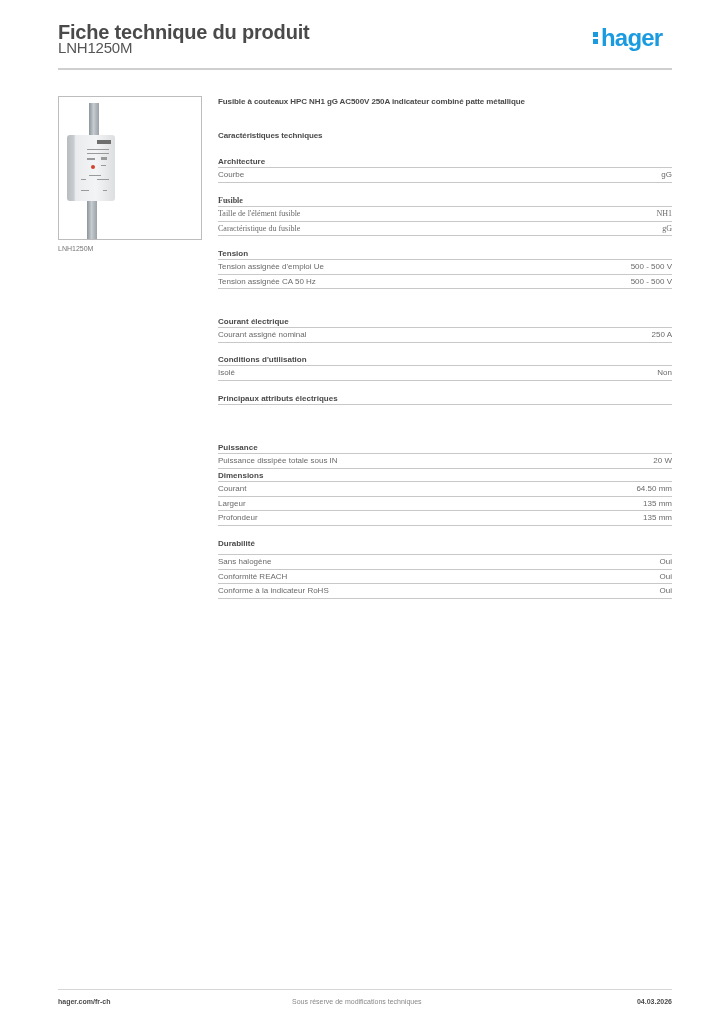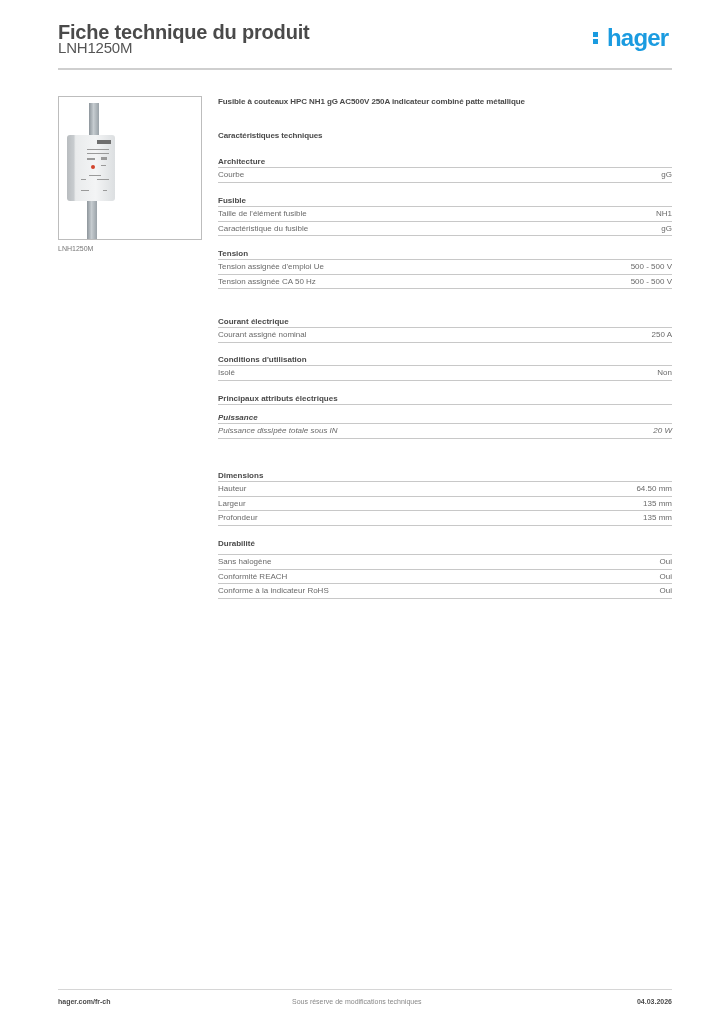--- a/index.html
+++ b/index.html
@@ -6,21 +6,21 @@
   html, body { width: 724px; height: 1024px; background: #ffffff; }
   body { position: relative; font-family: "Liberation Sans", sans-serif; color: #555; overflow: hidden; }
 
   .header-title { position: absolute; left: 58px; top: 21px; font-size: 20px; font-weight: bold; color: #4a4a4a; letter-spacing: -0.2px; }
   .header-sub { position: absolute; left: 58px; top: 39px; font-size: 15px; color: #555; letter-spacing: -0.2px; }
   .logo { position: absolute; left: 593px; top: 26px; font-size: 24px; font-weight: bold; color: #1a9be0; letter-spacing: -0.8px; line-height: 1; }
   .logo .colon { display: inline-block; width: 6px; position: relative; }
   .logo .colon::before, .logo .colon::after { content: ""; position: absolute; left: 0; width: 5px; height: 5px; background: #1a9be0; }
   .logo .colon::before { top: 6px; }
   .logo .colon::after { top: 13px; }
-  .logo .word { margin-left: 8px; }
+  .logo .word { margin-left: 2px; }
   .header-rule { position: absolute; left: 58px; top: 68px; width: 614px; height: 2px; background: #cfcfcf; }
 
   .product-frame { position: absolute; left: 58px; top: 96px; width: 144px; height: 144px; border: 1px solid #bdbdbd; background: #fff; overflow: hidden; }
   .product-caption { position: absolute; left: 58px; top: 245px; font-size: 7px; color: #777; }
 
   .fuse-rod { position: absolute; background: linear-gradient(90deg,#8d959b,#c6ccd0 45%,#9aa2a8); }
   .fuse-body { position: absolute; left: 8px; top: 38px; width: 48px; height: 66px; background: linear-gradient(90deg,#b8bcbf 0,#c8cccf 14%,#e9ebec 18%,#f3f4f5 60%,#dcdfe1 100%); border-radius: 3px; }
   .fuse-body .brand { position: absolute; left: 30px; top: 5px; width: 14px; height: 4px; background: #6e6e6e; }
   .fuse-body .dot { position: absolute; left: 24px; top: 30px; width: 4px; height: 4px; border-radius: 50%; background: #d2442c; }
   .fuse-body .txt { position: absolute; height: 1px; background: #9a9a9a; }
@@ -75,21 +75,21 @@
 <div class="subtitle">Caractéristiques techniques</div>
 
 <div class="section" style="top:156px;">
   <div class="section-head">Architecture</div>
   <div class="row">
       <span>Courbe</span>
       <span class="v">gG</span>
     </div>
 </div>
 
-<div class="section" style="top:195px;">
+<div class="section" style="top:195px;font-family:Liberation Serif, serif;">
   <div class="section-head">Fusible</div>
   <div class="row">
       <span>Taille de l'élément fusible</span>
       <span class="v">NH1</span>
     </div>
   <div class="row">
       <span>Caractéristique du fusible</span>
       <span class="v">gG</span>
     </div>
 </div>
@@ -119,32 +119,32 @@
   <div class="row">
       <span>Isolé</span>
       <span class="v">Non</span>
     </div>
 </div>
 
 <div class="section" style="top:393px;">
   <div class="section-head">Principaux attributs électriques</div>
 </div>
 
-<div class="section" style="top:412px;font-style:italic;">
+<div class="section" style="top:442px;">
   <div class="section-head">Puissance</div>
   <div class="row">
       <span>Puissance dissipée totale sous IN</span>
       <span class="v">20 W</span>
     </div>
 </div>
 
 <div class="section" style="top:470px;">
   <div class="section-head">Dimensions</div>
   <div class="row">
-      <span>Hauteur</span>
+      <span>Courant</span>
       <span class="v">64.50 mm</span>
     </div>
   <div class="row">
       <span>Largeur</span>
       <span class="v">135 mm</span>
     </div>
   <div class="row">
       <span>Profondeur</span>
       <span class="v">135 mm</span>
     </div>

